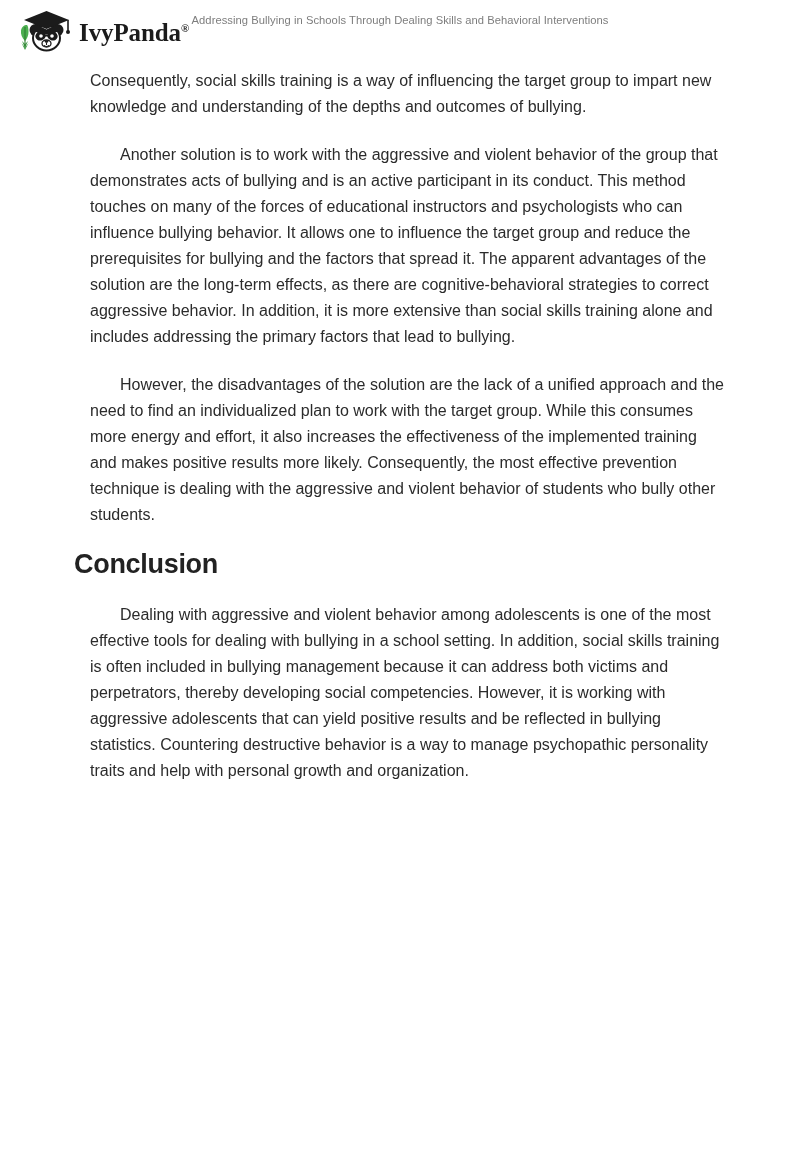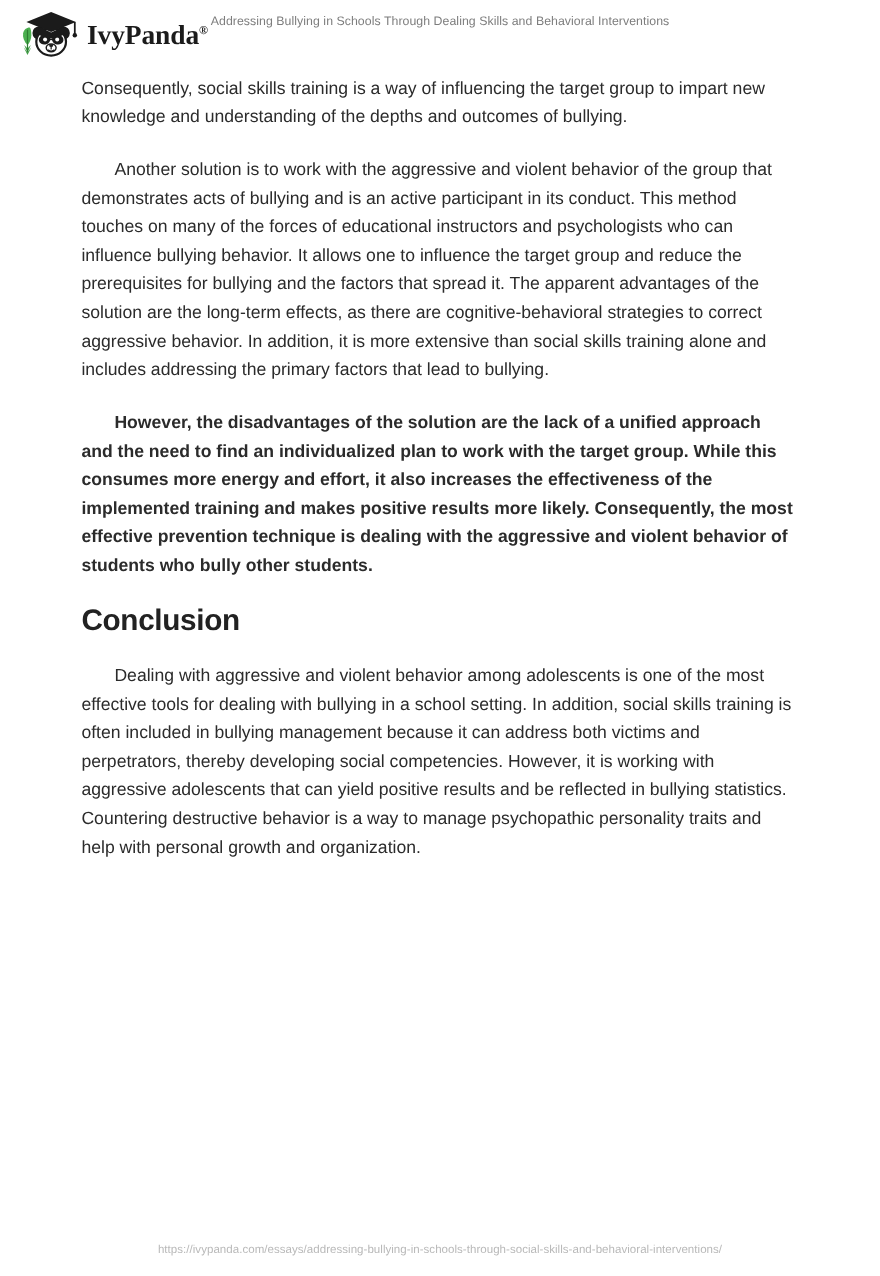--- a/index.html
+++ b/index.html
@@ -87,29 +87,28 @@
     position: absolute;
     left: 74px;
     top: 68px;
     width: 650px;
   }
 
   .para {
     font-size: 16px;
     line-height: 26px;
     color: #2b2b2b;
-    margin: 0 0 22px 0;
+    margin: 0 0 22px 16px;
     text-align: left;
   }
   .para.indent {
     text-indent: 30px;
   }
   .para.tight {
     margin-bottom: 20px;
-    font-weight: bold;
   }
 
   h2.section-heading {
     font-size: 27px;
     font-weight: bold;
     line-height: 32px;
     color: #222222;
     margin: 16px 0 22px 0;
     letter-spacing: -0.3px;
   }
@@ -182,17 +181,14 @@
 
     <p class="para indent">Another solution is to work with the aggressive and violent behavior of the group that demonstrates acts of bullying and is an active participant in its conduct. This method touches on many of the forces of educational instructors and psychologists who can influence bullying behavior. It allows one to influence the target group and reduce the prerequisites for bullying and the factors that spread it. The apparent advantages of the solution are the long-term effects, as there are cognitive-behavioral strategies to correct aggressive behavior. In addition, it is more extensive than social skills training alone and includes addressing the primary factors that lead to bullying.</p>
 
     <p class="para indent tight">However, the disadvantages of the solution are the lack of a unified approach and the need to find an individualized plan to work with the target group. While this consumes more energy and effort, it also increases the effectiveness of the implemented training and makes positive results more likely. Consequently, the most effective prevention technique is dealing with the aggressive and violent behavior of students who bully other students.</p>
 
     <h2 class="section-heading">Conclusion</h2>
 
     <p class="para indent">Dealing with aggressive and violent behavior among adolescents is one of the most effective tools for dealing with bullying in a school setting. In addition, social skills training is often included in bullying management because it can address both victims and perpetrators, thereby developing social competencies. However, it is working with aggressive adolescents that can yield positive results and be reflected in bullying statistics. Countering destructive behavior is a way to manage psychopathic personality traits and help with personal growth and organization.</p>
   </div>
 
-  <div class="page-footer">
-    <span class="footer-url">https://ivypanda.com/essays/addressing-bullying-in-schools-through-social-skills-and-behavioral-interventions/</span>
-  </div>
 
 </div>
 
 </body></html>

